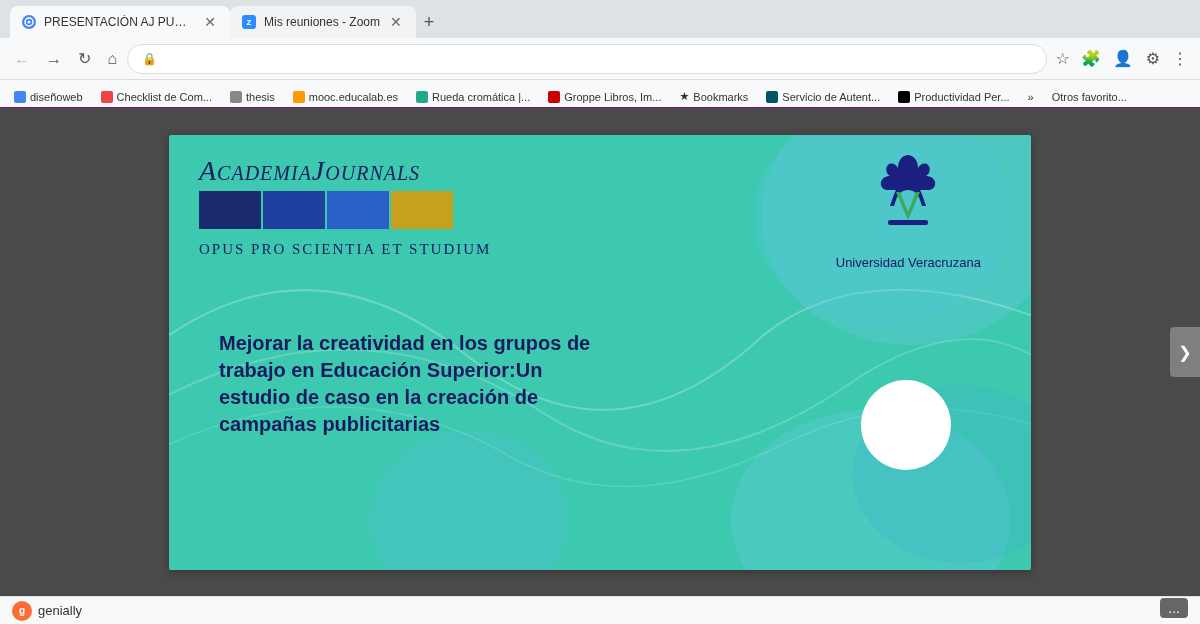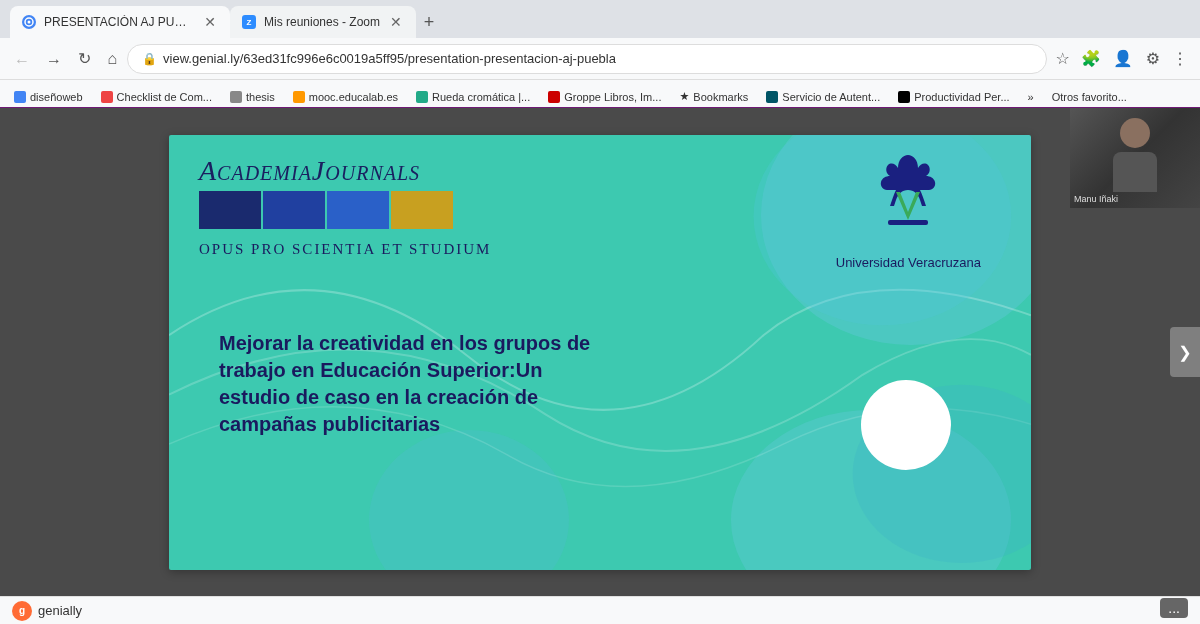--- a/index.html
+++ b/index.html
@@ -390,21 +390,20 @@
     <button class="tab-new">+</button>
   </div>
 
   <div class="nav-bar">
     <button class="nav-btn disabled">←</button>
     <button class="nav-btn">→</button>
     <button class="nav-btn">↻</button>
     <button class="nav-btn">⌂</button>
     <div class="address-bar">
       <span class="lock-icon">🔒</span>
-      <span class="url-text">view.genial.ly/63ed31fc996e6c0019a5ff95/presentation-presentacion-aj-puebla</span>
     </div>
     <div class="nav-actions">
       <button class="nav-icon-btn">☆</button>
       <button class="nav-icon-btn">🧩</button>
       <button class="nav-icon-btn">👤</button>
       <button class="nav-icon-btn">⚙</button>
       <button class="nav-icon-btn">⋮</button>
     </div>
   </div>
 
@@ -448,29 +447,20 @@
     <div class="bookmark-item">
       <span>»</span>
     </div>
     <div class="bookmark-item">
       <span>Otros favorito...</span>
     </div>
   </div>
 
   <div class="content-area">
 
-    <div class="camera-feed">
-      <div class="camera-person">
-        <div class="person-silhouette">
-          <div class="person-head"></div>
-          <div class="person-body"></div>
-        </div>
-        <div class="camera-label">Manu Iñaki</div>
-      </div>
-    </div>
 
     <div class="slide-container">
       <div class="slide">
 
         <div class="oval1"></div>
         <div class="oval2"></div>
         <div class="oval3"></div>
 
         <svg class="curve-svg" viewBox="0 0 870 435" xmlns="http://www.w3.org/2000/svg">
           <path d="M 0 200 Q 150 100 300 220 Q 450 340 600 200 Q 700 120 870 180" stroke="rgba(255,255,255,0.25)" stroke-width="2" fill="none"></path>

